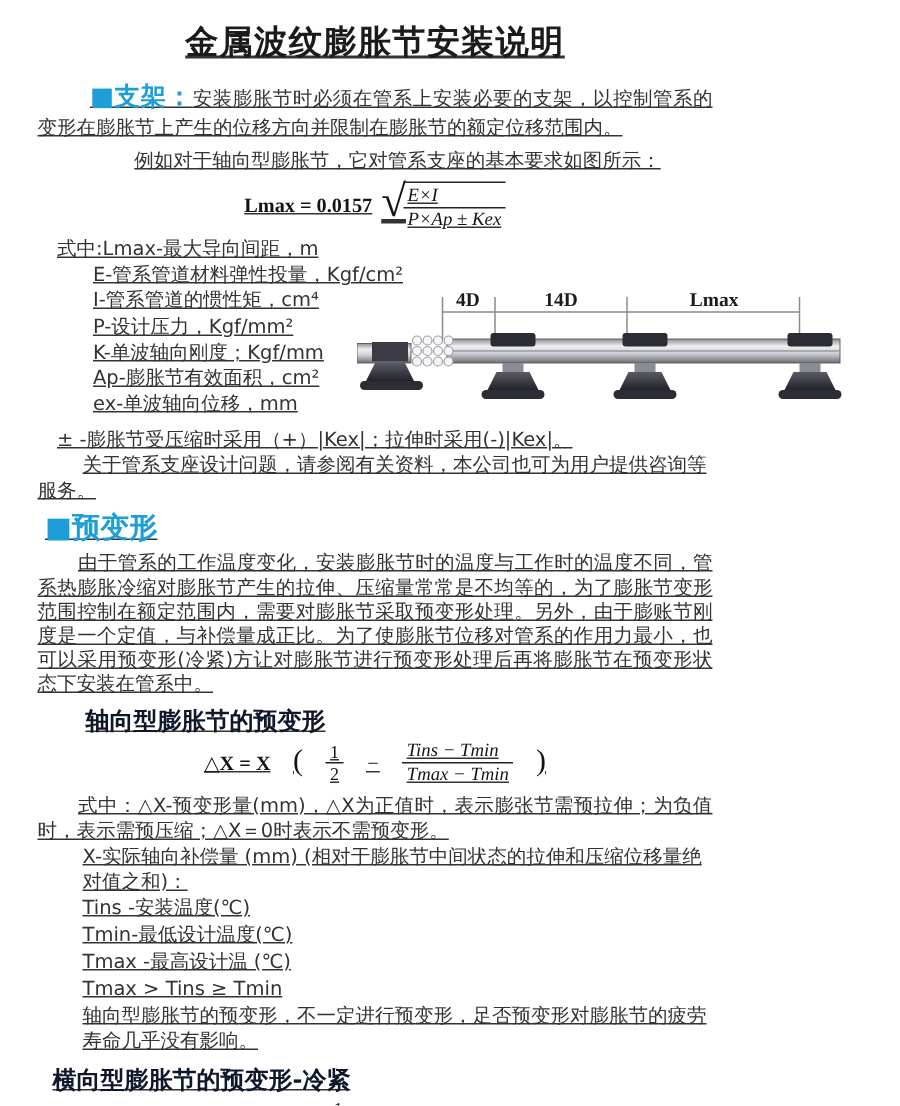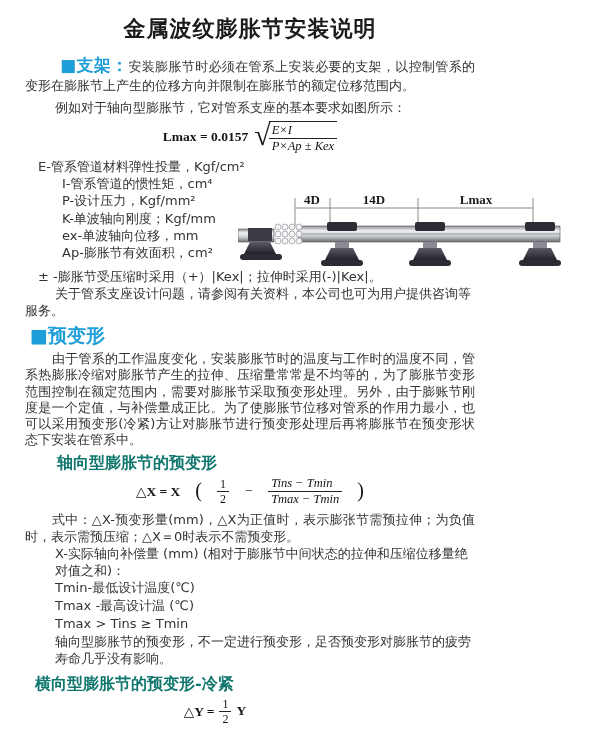--- a/index.html
+++ b/index.html
@@ -1,34 +1,34 @@
 <!DOCTYPE html>
 <html><head>
 <meta charset="utf-8">
 <style>
   html,body{margin:0;padding:0;}
   body{
     width:600px;height:737px;background:#ffffff;
     font-family:"DejaVu Sans","Liberation Sans",sans-serif;
     color:#333;overflow:hidden;
   }
-  .page{position:relative;width:500px;height:737px;background:#fff;}
+  .page{position:relative;width:500px;height:737px;background:#fff;text-decoration:underline;}
 
   .title{
     margin:0;padding-top:14px;text-align:center;
     font-size:22px;line-height:30px;font-weight:700;color:#1b1b1b;
     letter-spacing:1px;
   }
 
   p{margin:0 25px;font-size:13px;line-height:17px;color:#333;}
 
   .support-para{margin-top:12px;line-height:19px;text-indent:35px;text-align:justify;}
   .sec-head-inline{color:#1e9ed8;font-weight:700;font-size:17px;}
 
-  .indent-line{margin-top:4px;text-indent:30px;}
+  .indent-line{margin-top:4px;text-indent:30px;text-align:center;}
 
   .formula-row{
     margin-top:3px;height:36px;display:flex;justify-content:center;align-items:center;
     gap:6px;font-family:"Liberation Serif","DejaVu Serif",serif;font-size:13.5px;color:#141414;
   }
   .bold{font-weight:700;}
   .ital{font-style:italic;}
   .frac{display:inline-flex;flex-direction:column;
         font-style:italic;font-size:12.5px;line-height:1.2;}
   .frac .fnum{border-bottom:1px solid #222;padding:0 3px;}
@@ -43,21 +43,21 @@
              font-size:13px;line-height:17.2px;color:#333;}
   .defs-list li+li{padding-left:24px;}
 
   .pm-note{margin:7px 25px 0 38px;line-height:17px;}
   .consult{margin-top:0;text-indent:30px;line-height:17px;}
 
   .sec-head{margin:5px 0 0 30px;font-size:19px;line-height:23px;
             color:#1e9ed8;font-weight:700;}
   .body-para{margin-top:4px;line-height:16.2px;text-indent:27px;text-align:justify;}
 
-  .sub-head{margin:4px 0 0 57px;font-size:16px;line-height:21px;color:#0f766e;font-weight:700;}
+  .sub-head{margin:4px 0 0 57px;font-size:16px;line-height:21px;color:#0f172a;font-weight:700;}
   .lateral-head{margin:6px 0 0 35px;}
 
   .formula2{margin-top:2px;height:32px;gap:15px;}
   .formula3{margin-top:4px;height:26px;position:relative;left:-35px;gap:5px;}
 
   .explain{margin-top:4px;text-indent:27px;line-height:17px;text-align:justify;}
   .xdef{margin-left:55px;line-height:17px;}
   .temps{margin:0 0 0 55px;padding:0;list-style:none;font-size:13px;line-height:18px;color:#333;}
   .note-line{margin-left:55px;line-height:17px;}
   .last-line{margin:12px 25px 0 55px;line-height:17px;}
@@ -80,26 +80,27 @@
     <span class="sqrt">
       <span class="rad">√</span>
       <span class="frac underroot">
         <span class="fnum">E×I</span>
         <span class="fden">P×Ap ± Kex</span>
       </span>
     </span>
   </div>
 
   <ul class="defs-list">
+    <li>式中:Lmax-最大导向间距，m</li>
     <li>E-管系管道材料弹性投量，Kgf/cm²</li>
     <li>I-管系管道的惯性矩，cm⁴</li>
     <li>P-设计压力，Kgf/mm²</li>
     <li>K-单波轴向刚度；Kgf/mm</li>
+    <li>Ap-膨胀节有效面积，cm²</li>
     <li>ex-单波轴向位移，mm</li>
-    <li>Ap-膨胀节有效面积，cm²</li>
   </ul>
 
   <svg class="diagram" width="360" height="95" viewBox="0 0 360 95">
     <defs>
       <linearGradient id="pipeG" x1="0" y1="0" x2="0" y2="1">
         <stop offset="0" stop-color="#8f8f97"></stop>
         <stop offset="0.3" stop-color="#eef0f2"></stop>
         <stop offset="0.6" stop-color="#cdd0d4"></stop>
         <stop offset="1" stop-color="#6e6e76"></stop>
       </linearGradient>
@@ -190,20 +191,21 @@
       <span class="fnum">Tins − Tmin</span>
       <span class="fden">Tmax − Tmin</span>
     </span>
     <span class="paren">)</span>
   </div>
 
   <p class="explain">式中：△X-预变形量(mm)，△X为正值时，表示膨张节需预拉伸；为负值时，表示需预压缩；△X＝0时表示不需预变形。</p>
   <p class="xdef">X-实际轴向补偿量 (mm) (相对于膨胀节中间状态的拉伸和压缩位移量绝对值之和)：</p>
 
   <ul class="temps">
+    <li>Tins -安装温度(℃)</li>
     <li>Tmin-最低设计温度(℃)</li>
     <li>Tmax -最高设计温 (℃)</li>
     <li>Tmax &gt; Tins ≥ Tmin</li>
   </ul>
 
   <p class="note-line">轴向型膨胀节的预变形，不一定进行预变形，足否预变形对膨胀节的疲劳寿命几乎没有影响。</p>
 
   <h3 class="sub-head lateral-head">横向型膨胀节的预变形-冷紧</h3>
 
   <div class="formula-row formula3">

